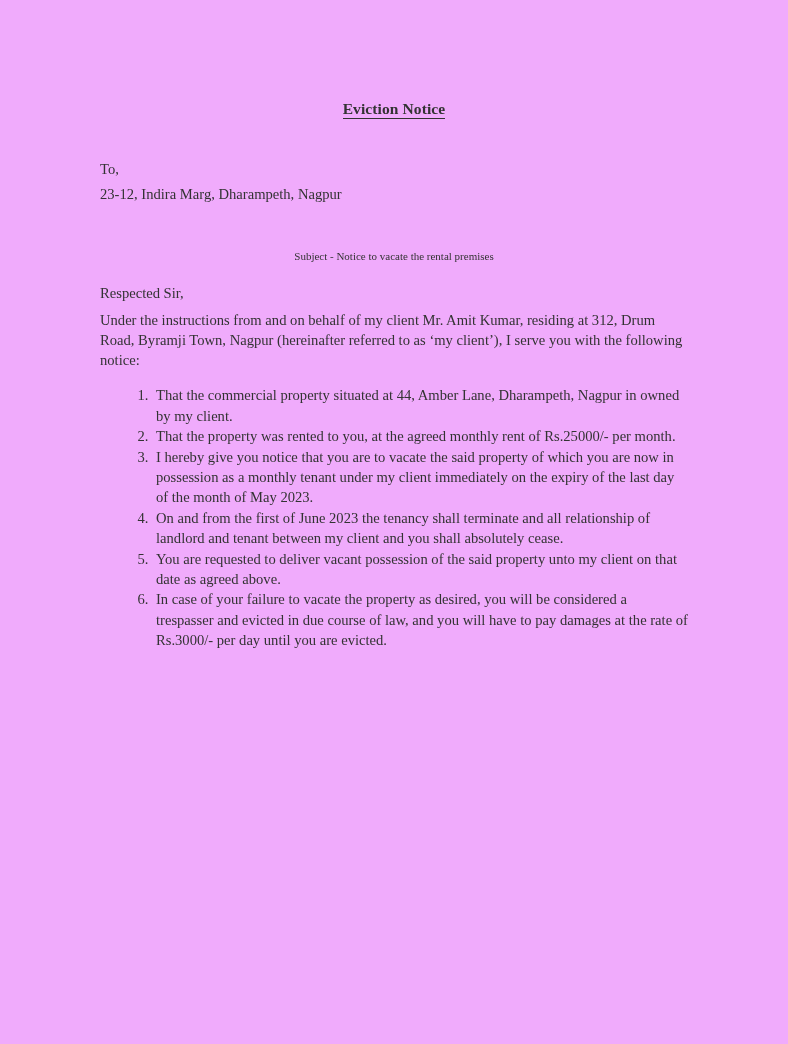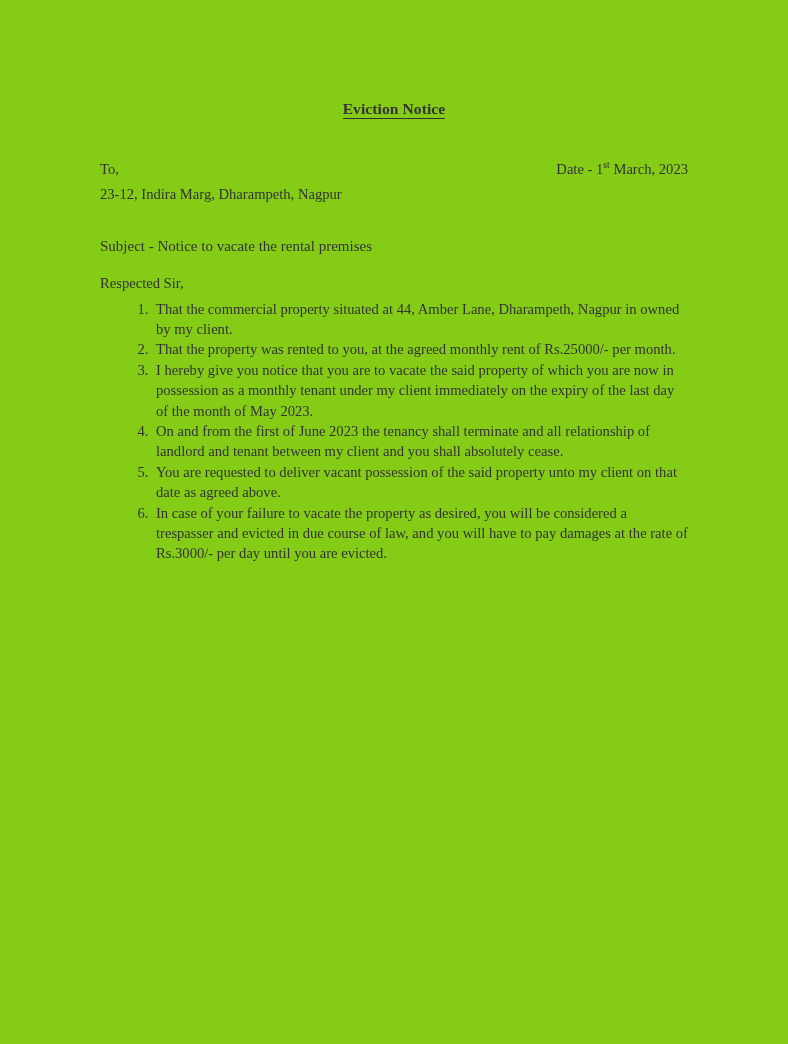--- a/index.html
+++ b/index.html
@@ -13,21 +13,21 @@
     position: relative;
     font-family: "Liberation Serif", "DejaVu Serif", serif;
     color: #333333;
     overflow: hidden;
   }
   .page {
     position: absolute;
     left: 0; top: 0;
     width: 788px;
     height: 1044px;
-    background: #84cc16;
+    background: #f0abfc;
   }
   .content {
     position: absolute;
     left: 100px;
     top: 100px;
     width: 588px;
   }
 
   
   .doc-title {
@@ -58,23 +58,24 @@
     vertical-align: super;
     line-height: 0;
   }
   .addr-line {
     font-size: 14.6px;
     line-height: 25.5px;
     white-space: nowrap;
   }
 
   .subject {
-    font-size: 15px;
+    font-size: 11px;
     line-height: 25.5px;
-    margin-top: 26px;
+    margin-top: 36px;
+    text-align: center;
   }
   .salutation {
     font-size: 14.6px;
     line-height: 25.5px;
     margin-top: 12px;
   }
   .intro {
     font-size: 14.6px;
     line-height: 20.4px;
     margin-top: 3px;
@@ -118,29 +119,29 @@
 
 <div class="page">
   <div class="content">
 
     <h1 class="doc-title">
       <span>Eviction Notice</span>
     </h1>
 
     <div class="addr-row">
       <div class="addr-left">To,</div>
-      <div class="addr-date"><span>Date - 1</span><sup>st</sup><span> March, 2023</span></div>
     </div>
 
     <div class="addr-line">23-12, Indira Marg, Dharampeth, Nagpur</div>
 
     <div class="subject">Subject - Notice to vacate the rental premises</div>
 
     <div class="salutation">Respected Sir,</div>
 
+    <p class="intro">Under the instructions from and on behalf of my client Mr. Amit Kumar, residing at 312, Drum Road, Byramji Town, Nagpur (hereinafter referred to as ‘my client’), I serve you with the following notice:</p>
 
     <ol class="notice-list">
       <li>That the commercial property situated at 44, Amber Lane, Dharampeth, Nagpur in owned by my client.</li>
       <li>That the property was rented to you, at the agreed monthly rent of Rs.25000/- per month.</li>
       <li>I hereby give you notice that you are to vacate the said property of which you are now in possession as a monthly tenant under my client immediately on the expiry of the last day of the month of May 2023.</li>
       <li>On and from the first of June 2023 the tenancy shall terminate and all relationship of landlord and tenant between my client and you shall absolutely cease.</li>
       <li>You are requested to deliver vacant possession of the said property unto my client on that date as agreed above.</li>
       <li>In case of your failure to vacate the property as desired, you will be considered a trespasser and evicted in due course of law, and you will have to pay damages at the rate of Rs.3000/- per day until you are evicted.</li>
     </ol>
 

